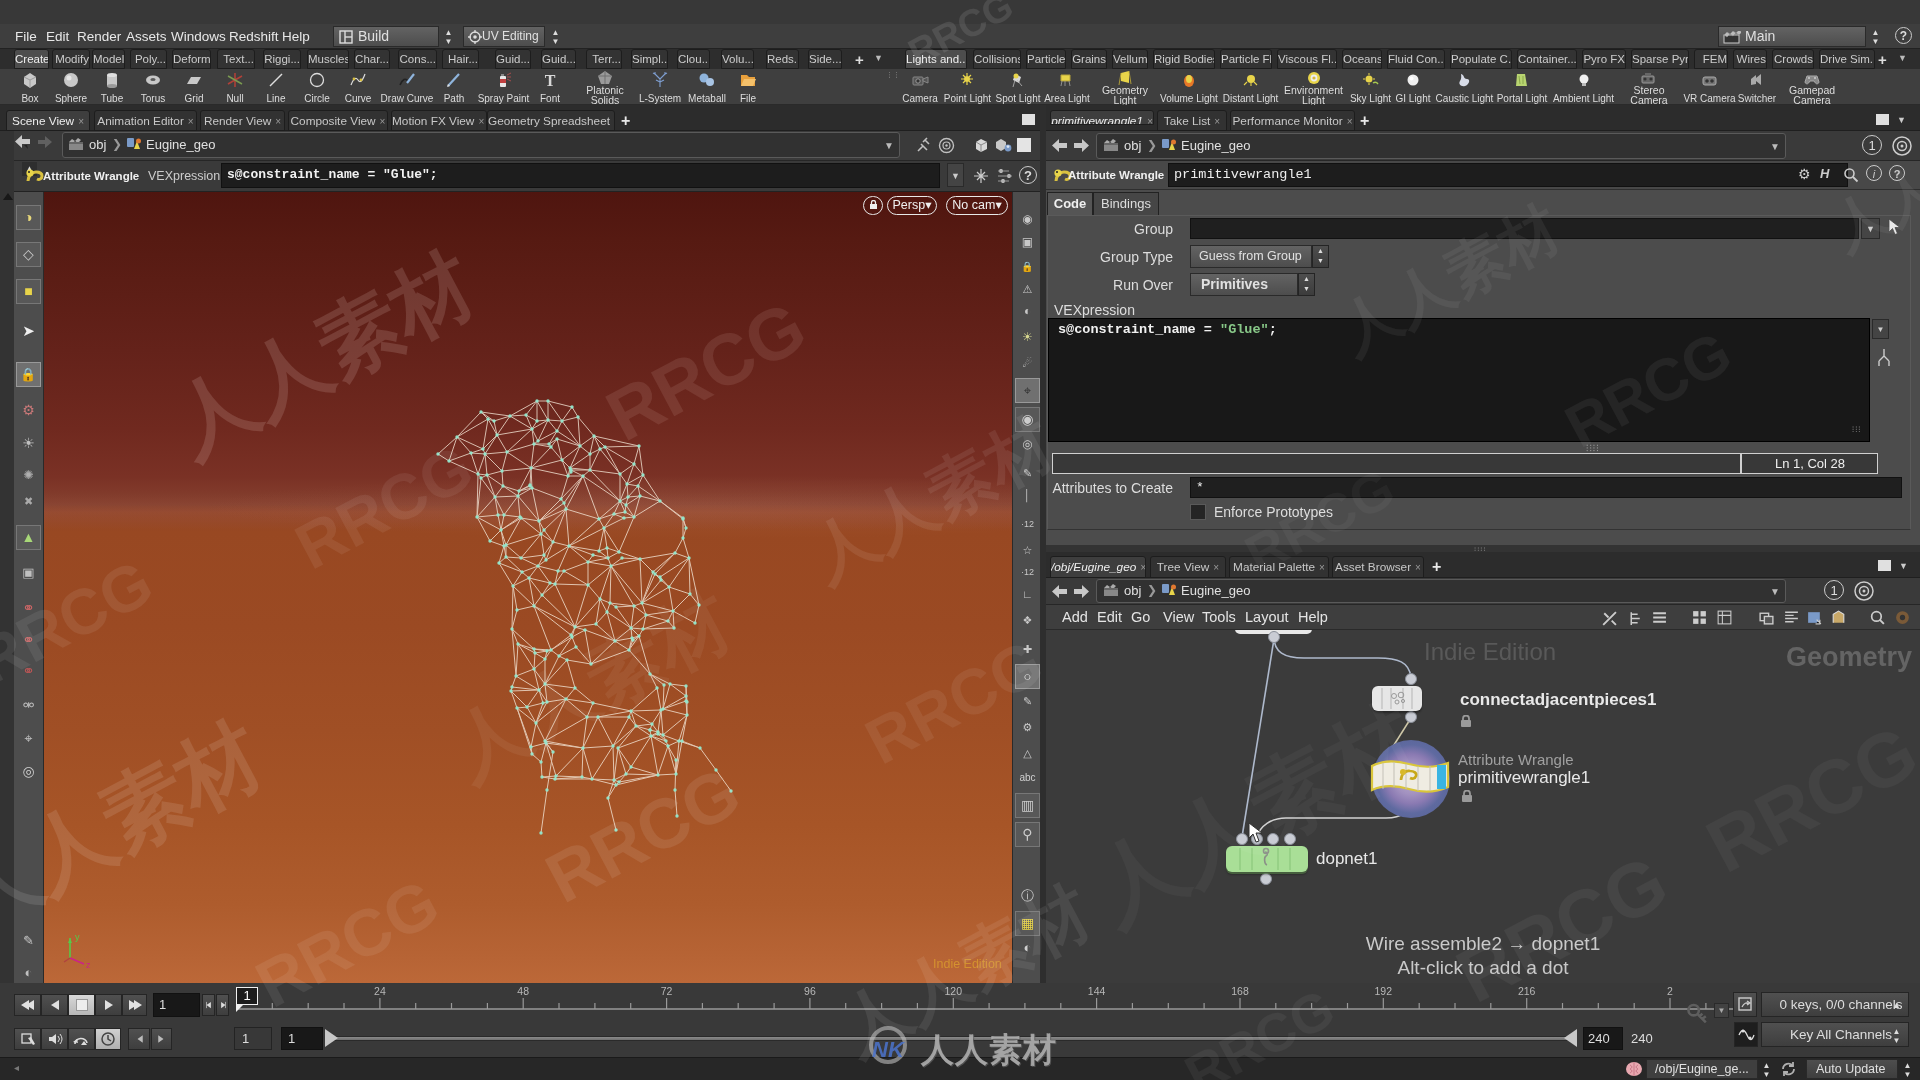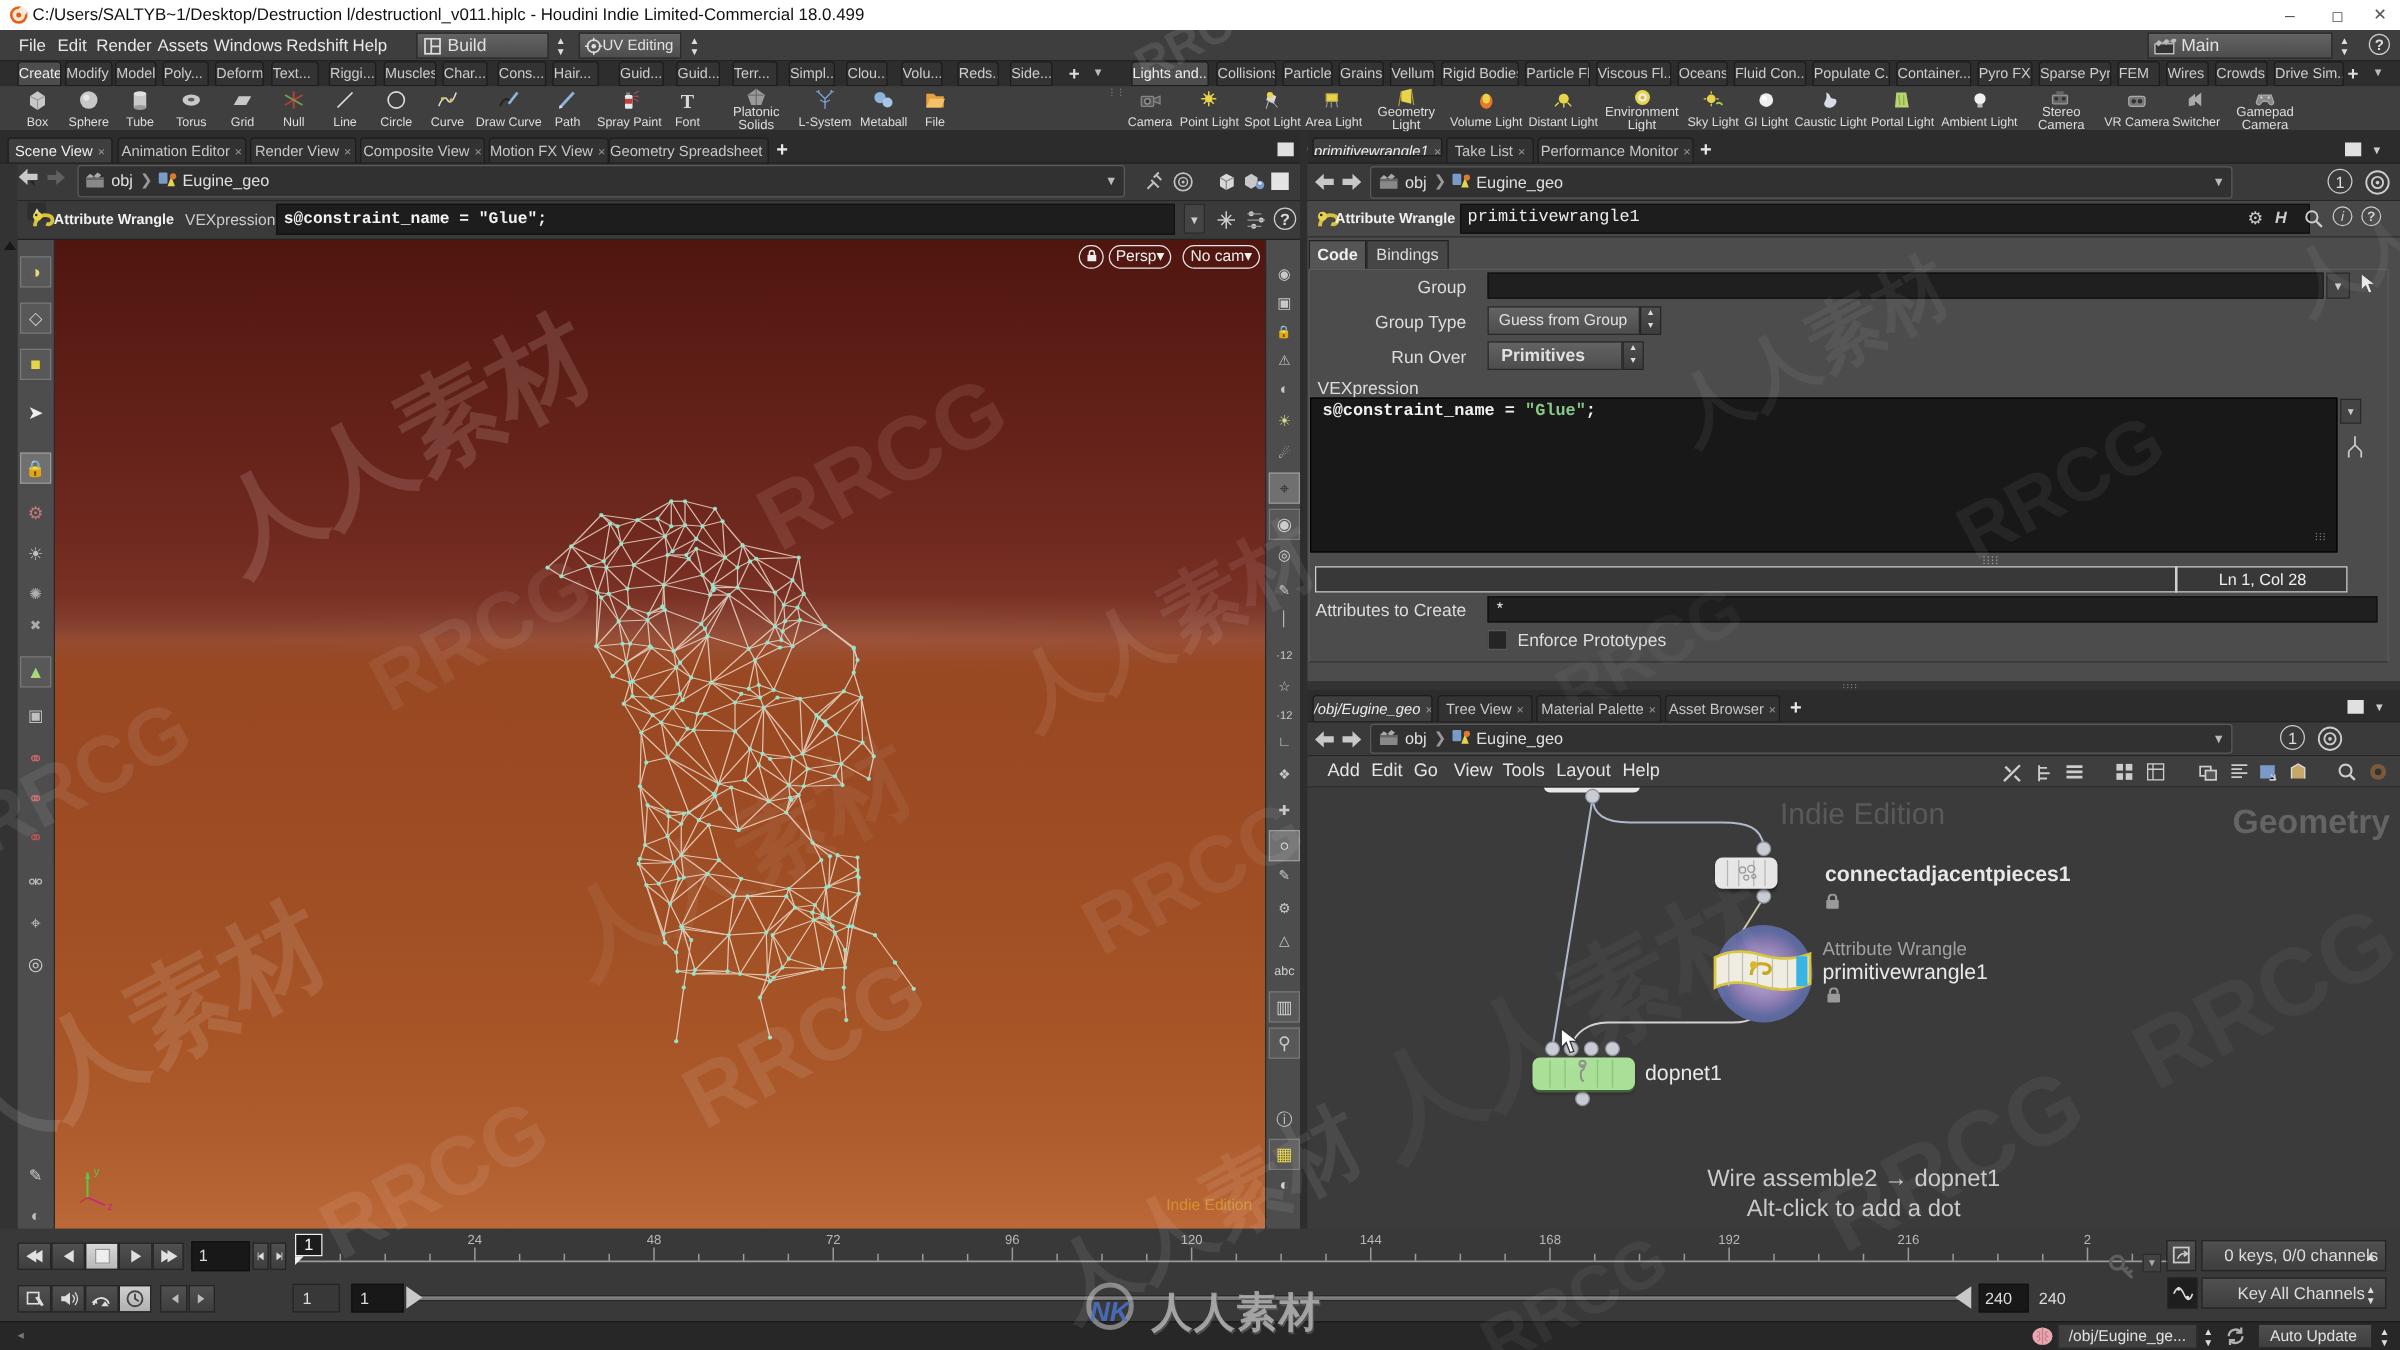--- a/index.html
+++ b/index.html
@@ -14,21 +14,21 @@
 
 #menubar { left:0; top:24px; width:1920px; height:25px; background:#3e3e3e;
   border-bottom:1px solid #222; color:#e8e8e8; font-size:13.5px; }
 .menuitem { position:absolute; top:2px; height:21px; line-height:21px; }
 .combo { position:absolute; background:linear-gradient(#636363,#4d4d4d); border:1px solid #2a2a2a;
   color:#e0e0e0; font-size:14px; }
 .spin { position:absolute; width:13px; color:#ddd; font-size:8px; text-align:center; line-height:9px; }
 
 #shelftabs { left:0; top:49px; width:1920px; height:20px; background:#2d2d2d; }
 .stab { position:absolute; top:0px; height:20px; background:#333; border:1px solid #1d1d1d;
-  color:#ccc; font-size:11.5px; text-align:left; line-height:18px; border-radius:3px 3px 0 0;
+  color:#ccc; font-size:11.5px; text-align:right; line-height:18px; border-radius:3px 3px 0 0;
   overflow:hidden; white-space:nowrap; }
 .stab.active { background:#4d4d4d; color:#eee; }
 #shelftools { left:0; top:69px; width:1920px; height:36px; background:#3f3f3f; border-bottom:1px solid #2a2a2a; }
 .tool { position:absolute; top:0; width:52px; height:36px; color:#ddd; font-size:10px; text-align:center; white-space:nowrap; }
 .tool .lbl { position:absolute; bottom:1px; width:100%; }
 .tool .ic { position:absolute; top:2px; left:50%; margin-left:-10px; width:20px; height:18px; }
 
 .ptabrow { background:#2c2c2c; border-bottom:1px solid #1f1f1f; }
 .ptab { position:absolute; top:2px; height:24px; background:#323232; border:1px solid #1d1d1d;
   color:#c8c8c8; font-size:13px; line-height:22px; padding:0 8px; border-radius:3px 3px 0 0;
@@ -57,31 +57,20 @@
 .tlbtn { position:absolute; background:linear-gradient(#505050,#3e3e3e); border:1px solid #252525;
   color:#ddd; text-align:center; }
 #botbar { left:0; top:1057px; width:1920px; height:23px; background:#272727; border-top:1px solid #1a1a1a; }
 
 .wm { position:absolute; color:#fff; font-weight:bold; pointer-events:none; white-space:nowrap; }
 .nodelabel { position:absolute; color:#e8e8e8; font-size:17px; }
 </style>
 </head>
 <body>
 <div id="app">
-  <div id="titlebar" class="abs">
-    <svg style="position:absolute;left:7px;top:4px" width="16" height="16" viewBox="0 0 16 16">
-        <circle cx="8" cy="8" r="7" fill="#e85d10"></circle>
-        <path d="M8 3a5 5 0 1 0 5 5 3.6 3.6 0 1 0-5-5z" fill="#fff" opacity=".85"></path>
-        <circle cx="8" cy="8" r="2" fill="#e85d10"></circle>
-      </svg>
-    <span class="ttext">C:/Users/SALTYB~1/Desktop/Destruction l/destructionl_v011.hiplc - Houdini Indie Limited-Commercial 18.0.499</span>
-    <span style="position:absolute;right:80px;top:0;width:16px;text-align:center;color:#555;font-size:14px;">–</span>
-    <span style="position:absolute;right:42px;top:1px;width:16px;text-align:center;color:#555;font-size:12px;">◻</span>
-    <span style="position:absolute;right:8px;top:0;width:16px;text-align:center;color:#555;font-size:13px;">✕</span>
-  </div>
   <div id="menubar" class="abs">
     <span class="menuitem" style="left:15px;">File</span>
     <span class="menuitem" style="left:46px;">Edit</span>
     <span class="menuitem" style="left:77px;">Render</span>
     <span class="menuitem" style="left:126px;">Assets</span>
     <span class="menuitem" style="left:171px;">Windows</span>
     <span class="menuitem" style="left:229px;">Redshift</span>
     <span class="menuitem" style="left:282px;">Help</span>
     <div class="combo" style="left:333px;top:2px;width:106px;height:21px;line-height:19px;">
       <svg style="position:absolute;left:5px;top:3px" width="14" height="14" viewBox="0 0 14 14">

